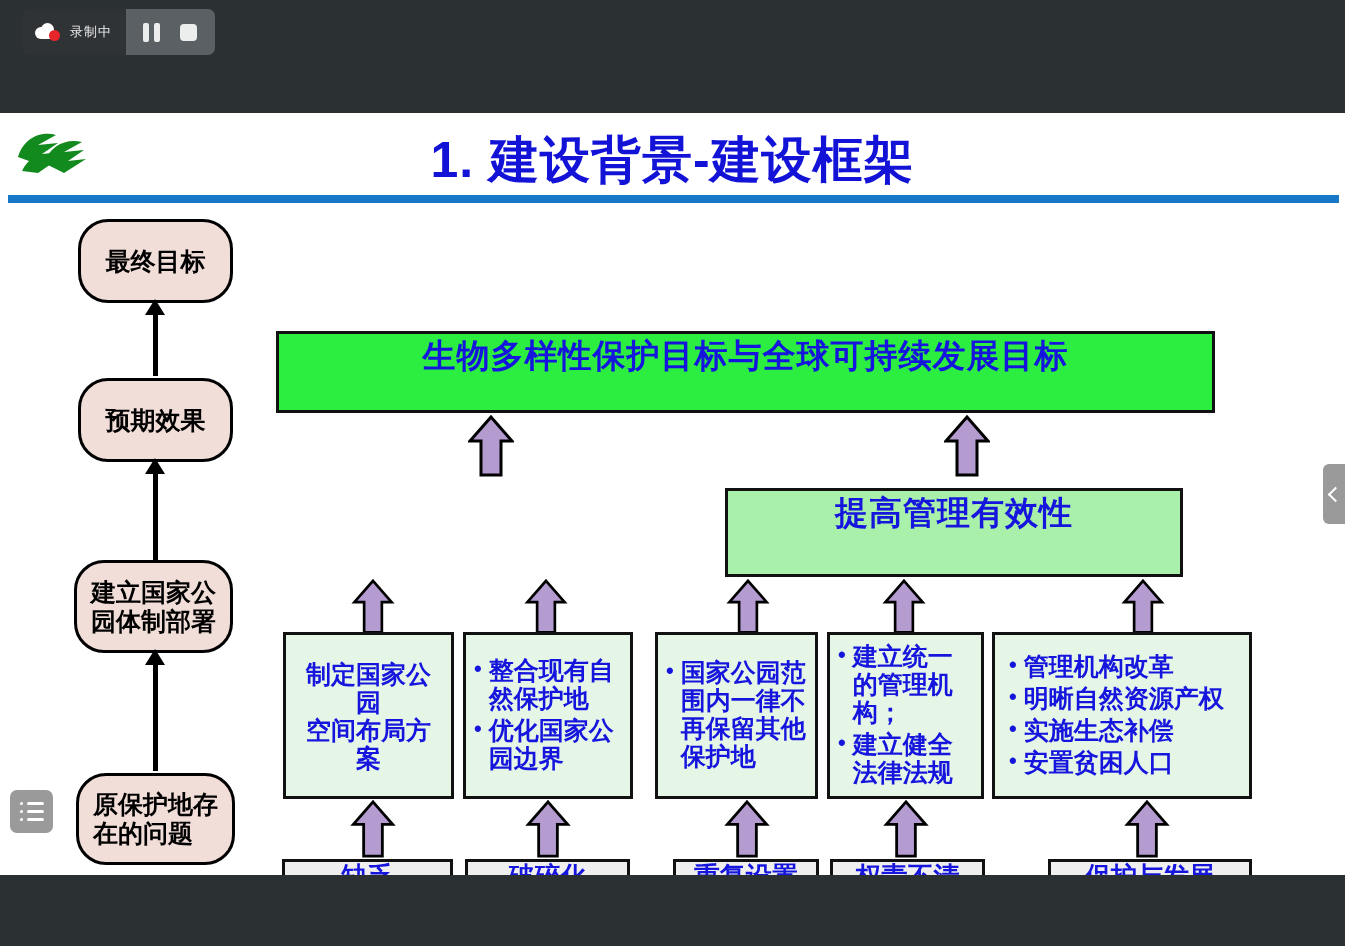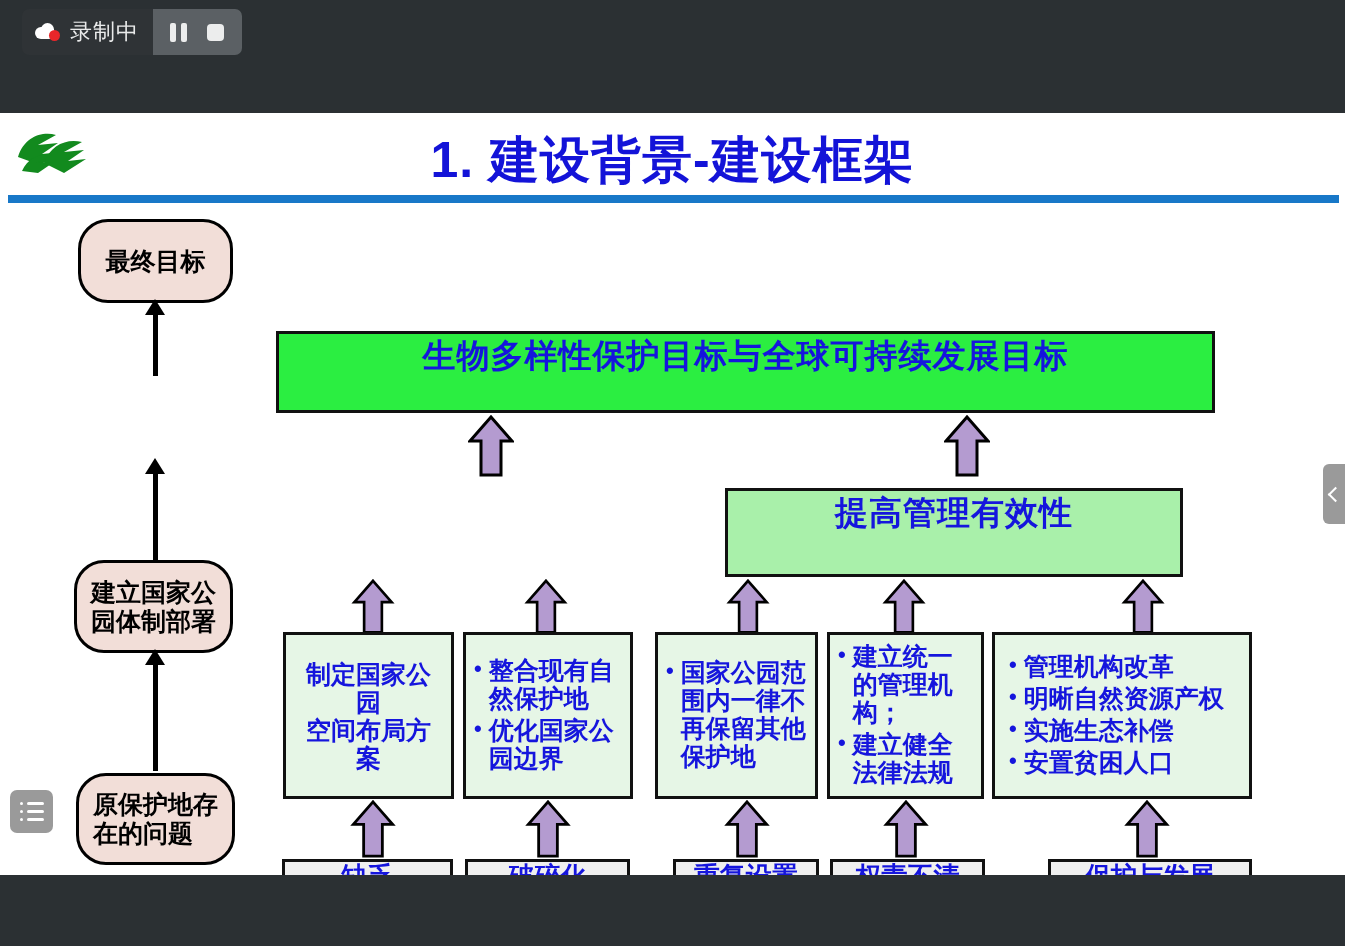--- a/index.html
+++ b/index.html
@@ -31,21 +31,21 @@
     background:#fff;border-radius:9px;
   }
   .cloud-ico .c2{
     position:absolute;left:6px;top:0px;width:13px;height:13px;
     background:#fff;border-radius:50%;
   }
   .cloud-ico .dot{
     position:absolute;left:14px;top:7px;width:11px;height:11px;
     background:#e8262a;border-radius:50%;
   }
-  .rec-text{color:#e9eaea;font-size:22px;letter-spacing:1px;}
+  .rec-text{color:#e9eaea;font-size:13px;letter-spacing:1px;}
   .rec-right{
     background:#5b6064;display:flex;align-items:center;gap:20px;
     padding:0 18px 0 17px;
   }
   .pause-ico{display:flex;gap:5px;}
   .pause-ico i{display:block;width:6px;height:19px;background:#eceded;border-radius:2px;}
   .stop-ico{width:17px;height:17px;background:#eceded;border-radius:4px;}
 
   
   .slide{
@@ -180,20 +180,23 @@
 
   <div class="stage">
 
     <div class="lbl" style="left:78px;top:16px;width:155px;height:84px;">
       <span>最终目标</span>
     </div>
 
     <div class="vline" style="left:153px;top:106px;width:5px;height:67px;"></div>
     <div class="vhead" style="left:145px;top:96px;"></div>
 
+    <div class="lbl" style="left:78px;top:175px;width:155px;height:84px;">
+      <span>预期效果</span>
+    </div>
 
     <div class="vline" style="left:153px;top:265px;width:5px;height:92px;"></div>
     <div class="vhead" style="left:145px;top:255px;"></div>
 
     <div class="lbl" style="left:74px;top:357px;width:159px;height:93px;white-space:pre-line;font-size:25px;">
       <span>建立国家公
 园体制部署</span>
     </div>
 
     <div class="vline" style="left:153px;top:456px;width:5px;height:112px;"></div>

